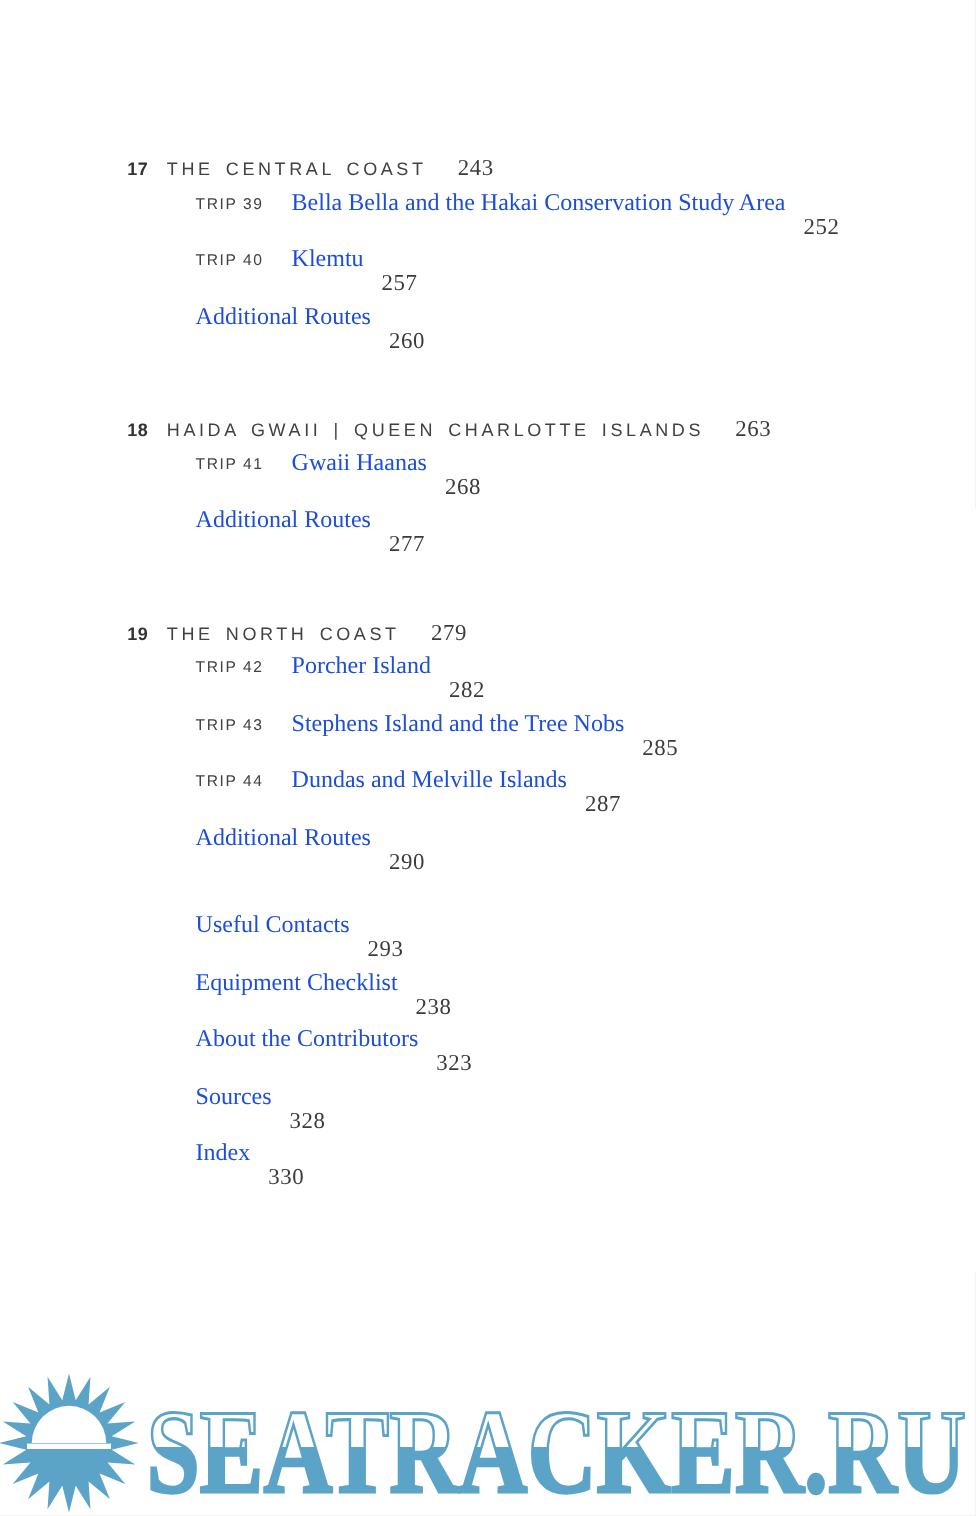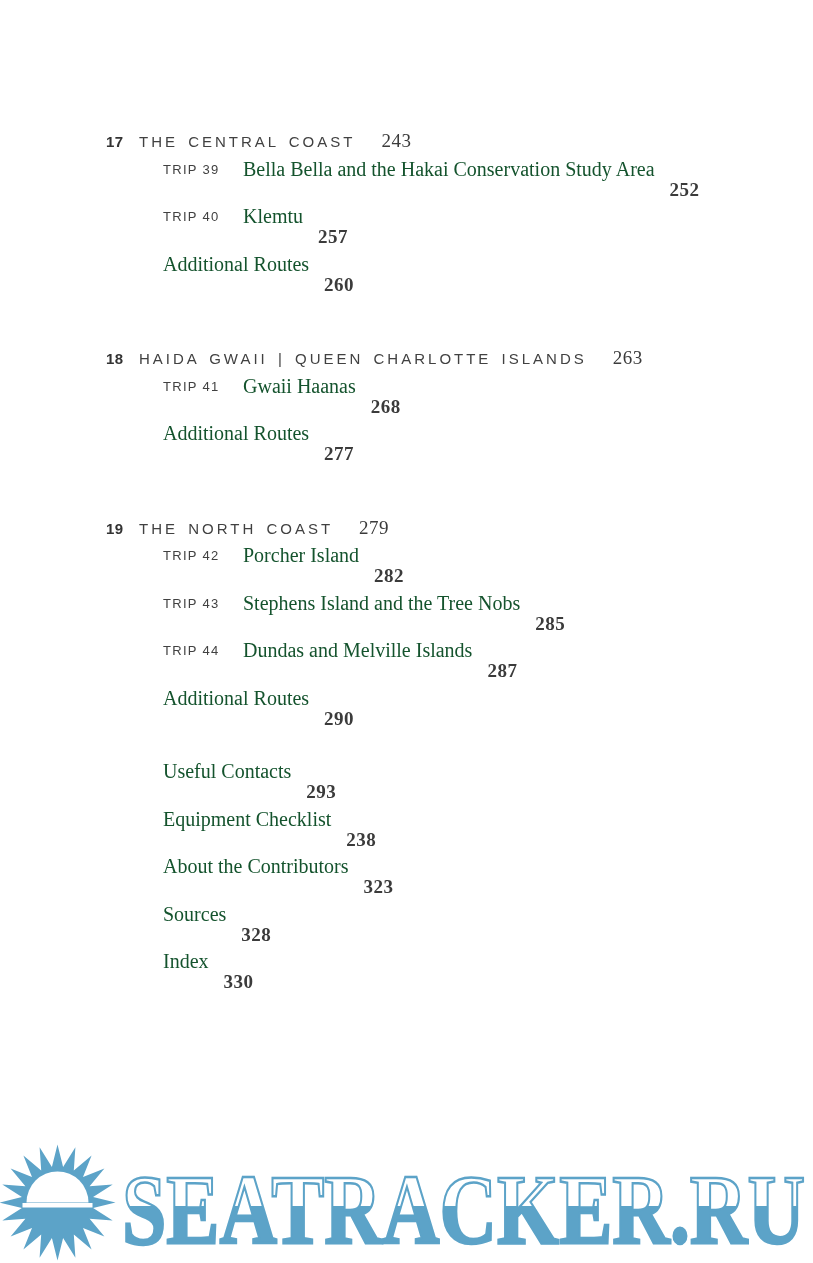--- a/index.html
+++ b/index.html
@@ -38,23 +38,23 @@
     display:flex;align-items:flex-start;
     line-height:27.5px;white-space:nowrap;
   }
   .trip-label{
     font-family:"Liberation Sans",sans-serif;
     font-size:13px;letter-spacing:1.3px;
     color:#414141;width:80px;flex:none;
   }
   .serif-name{
     font-family:"Liberation Serif",serif;
-    font-size:20px;color:#14532d;
+    font-size:20px;color:#1d4ed8;
   }
-  .row .pagenum{margin-left:15px;font-weight:bold;}
+  .row .pagenum{margin-left:15px;}
   .backmatter{margin-top:26px;}
   
   .watermark{position:absolute;left:0;top:1140px;width:813px;height:123px;}
   .wm-sun{position:absolute;left:-1px;top:4px;}
   .wm-textsvg{position:absolute;left:0;top:10px;}
 </style>
 </head>
 <body>
 
 <div class="page">

